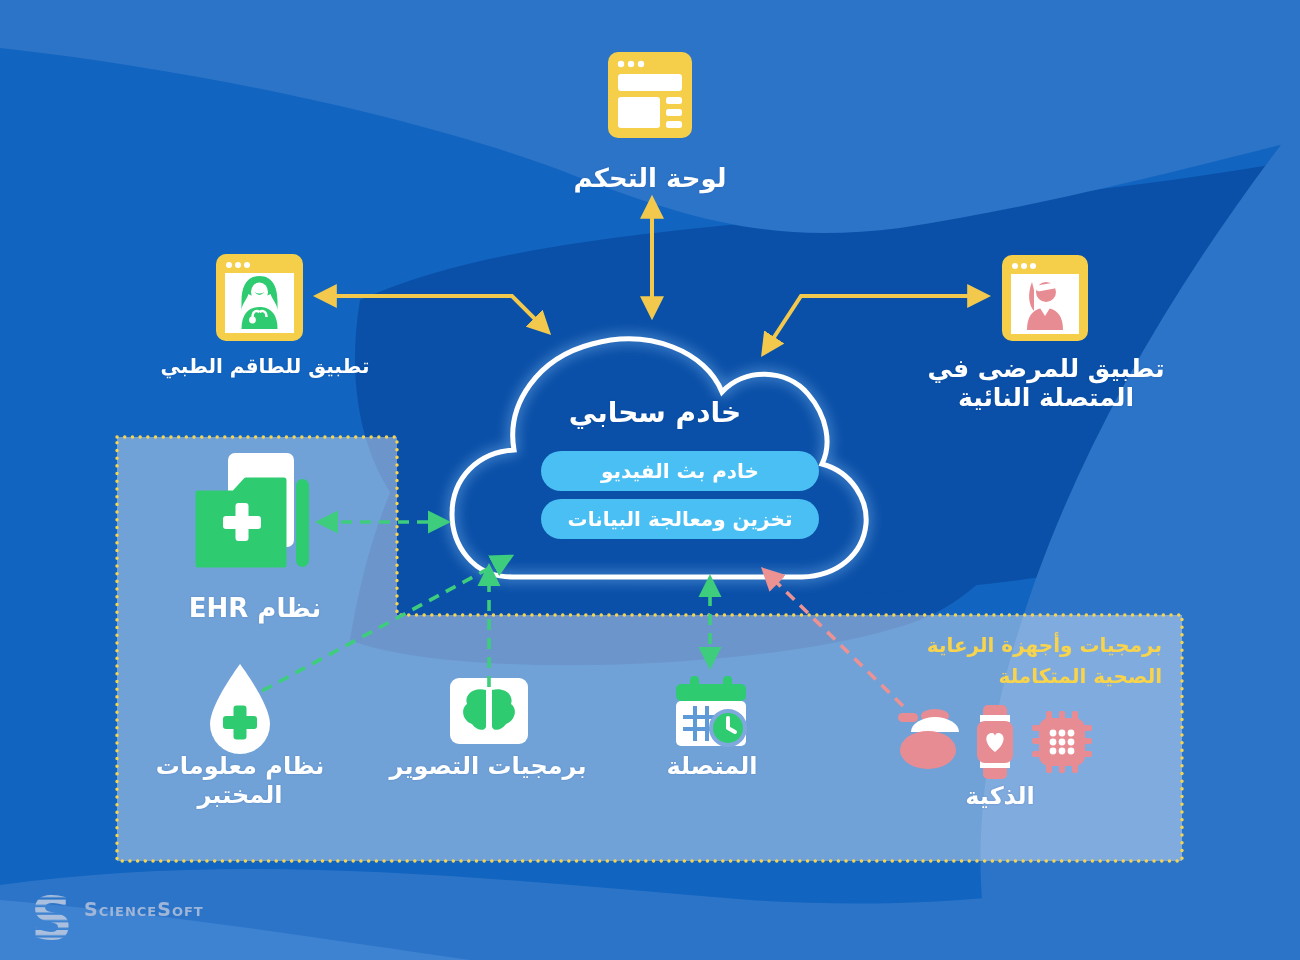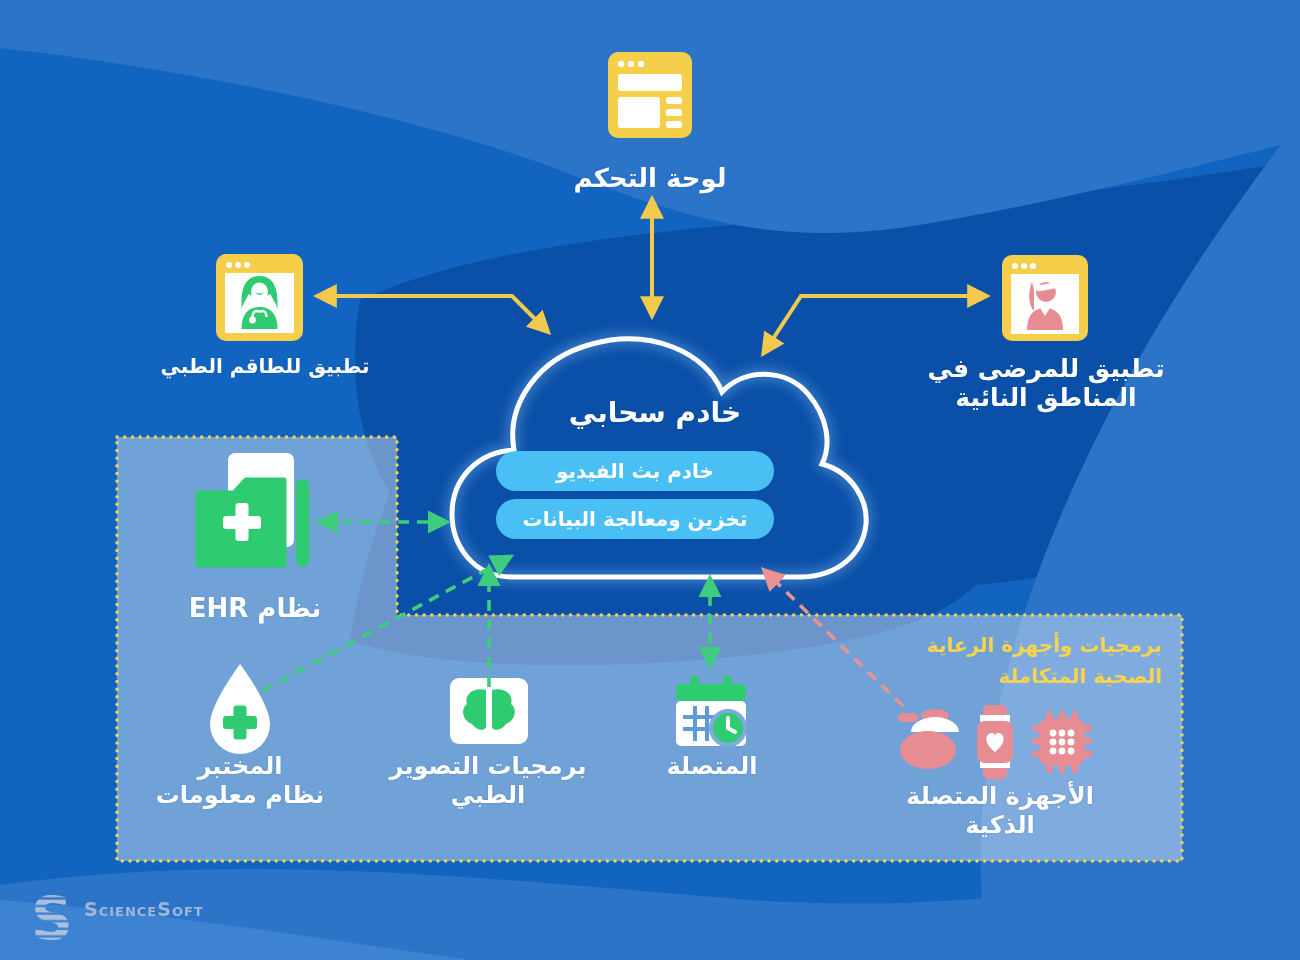--- a/index.html
+++ b/index.html
@@ -4,21 +4,21 @@
 <style>
   html,body{margin:0;padding:0;background:#0a3f8c;}
   #stage{position:relative;width:1300px;height:960px;overflow:hidden;
          font-family:"DejaVu Sans",sans-serif;}
   #bg,#arrows{position:absolute;left:0;top:0;width:1300px;height:960px;}
   .abs{position:absolute;}
   .label{position:absolute;color:#ffffff;font-weight:bold;text-align:center;
          direction:rtl;line-height:29px;font-size:24px;
          text-shadow:0 0 2px rgba(10,60,130,.25);}
   .cloud-title{font-size:28px;}
-  .pill{position:absolute;left:496px;width:278px;height:40px;border-radius:21px;
+  .pill{position:absolute;left:541px;width:278px;height:40px;border-radius:21px;
         background:#49BFF3;color:#ffffff;font-weight:bold;font-size:20px;
         display:flex;align-items:center;justify-content:center;direction:rtl;}
   .panel-heading{position:absolute;right:138px;width:420px;text-align:right;
         color:#F8D44D;font-weight:bold;font-size:20px;line-height:31px;direction:rtl;}
   .logo-text{position:absolute;left:84px;top:898px;color:#9FB6D8;font-weight:bold;
         font-size:19px;font-variant:small-caps;letter-spacing:1px;}
   svg{display:block;}
 </style>
 </head>
 <body>
@@ -94,21 +94,21 @@
         <path d="M-18,26 C-18,9 -9,4 0,4 C9,4 18,9 18,26 Z" fill="#E88C94"></path>
         <path d="M-13,-22 C-18,-10 -16,2 -11,7 L-11,-14 Z" fill="#E88C94"></path>
         <circle cx="1" cy="-12" r="10" fill="#E88C94"></circle>
         <rect x="-9" y="-20" width="21" height="6" rx="3" fill="#fff" transform="rotate(-10 1 -17)"></rect>
         <path d="M-5,4 L0,12 L5,4 Z" fill="#fff"></path>
       </g>
     </svg>
   </div>
   <div class="label" style="left:880px;top:354px;width:332px;font-size:25px;">
     <div>تطبيق للمرضى في</div>
-    <div>المناطق النائية</div>
+    <div>المتصلة النائية</div>
   </div>
 
   <div class="label cloud-title" style="left:520px;top:398px;width:270px;">خادم سحابي</div>
   <div class="pill" style="top:451px;">خادم بث الفيديو</div>
   <div class="pill" style="top:499px;">تخزين ومعالجة البيانات</div>
 
   <div class="panel-heading" style="top:630px;">
     <div>برمجيات وأجهزة الرعاية</div>
     <div>الصحية المتكاملة</div>
   </div>
@@ -125,34 +125,33 @@
   <div class="label" style="left:120px;top:594px;width:270px;font-size:26px;">نظام EHR</div>
 
   <div class="abs" style="left:204px;top:662px;">
     <svg width="72" height="96" viewBox="0 0 72 96">
       <path d="M36,2 C36,2 6,42 6,62 A30,30 0 0 0 66,62 C66,42 36,2 36,2 Z" fill="#fff"></path>
       <rect x="19" y="54" width="34" height="13" rx="3" fill="#2FCB70"></rect>
       <rect x="29.5" y="43.5" width="13" height="34" rx="3" fill="#2FCB70"></rect>
     </svg>
   </div>
   <div class="label" style="left:110px;top:752px;width:260px;">
+    <div>نظام معلومات</div>
     <div>المختبر</div>
-    <div>نظام معلومات</div>
   </div>
 
   <div class="abs" style="left:450px;top:678px;">
     <svg width="78" height="66" viewBox="0 0 78 66">
       <rect width="78" height="66" rx="9" fill="#fff"></rect>
       <path d="M36,12 C23,9 14,17 17,26 C10,31 13,43 22,46 C26,52 34,54 36,49 Z" fill="#2FCB70"></path>
       <path d="M42,12 C55,9 64,17 61,26 C68,31 65,43 56,46 C52,52 44,54 42,49 Z" fill="#2FCB70"></path>
     </svg>
   </div>
   <div class="label" style="left:358px;top:752px;width:260px;">
     <div>برمجيات التصوير</div>
-    <div>الطبي</div>
   </div>
 
   <div class="abs" style="left:672px;top:676px;">
     <svg width="80" height="76" viewBox="0 0 80 76">
       <rect x="18" y="0" width="9" height="15" rx="4" fill="#2FCB70"></rect>
       <rect x="51" y="0" width="9" height="15" rx="4" fill="#2FCB70"></rect>
       <rect x="4" y="8" width="70" height="17" rx="5" fill="#2FCB70"></rect>
       <rect x="4" y="25" width="70" height="45" rx="5" fill="#fff"></rect>
       <path d="M11,41 H47 M11,53 H47 M23,30 V65 M35,30 V65" stroke="#5E99D8" stroke-width="4"></path>
       <circle cx="56" cy="52" r="17" fill="#2FCB70" stroke="#7FA9DE" stroke-width="4"></circle>
@@ -199,21 +198,20 @@
         <circle cx="21" cy="31" r="3.4" fill="#fff"></circle>
           <circle cx="30" cy="31" r="3.4" fill="#fff"></circle>
           <circle cx="39" cy="31" r="3.4" fill="#fff"></circle>
         <circle cx="21" cy="40" r="3.4" fill="#fff"></circle>
           <circle cx="30" cy="40" r="3.4" fill="#fff"></circle>
           <circle cx="39" cy="40" r="3.4" fill="#fff"></circle>
       </g>
     </svg>
   </div>
   <div class="label" style="left:870px;top:782px;width:260px;">
-    <div>الأجهزة المتصلة</div>
     <div>الذكية</div>
   </div>
 
   <svg id="arrows" viewBox="0 0 1300 960">
     <defs>
       <marker id="mY" viewBox="0 0 10 10" refX="7" refY="5" markerWidth="6" markerHeight="6" orient="auto-start-reverse">
         <path d="M0,0 L10,5 L0,10 Z" fill="#F2C94C"></path>
       </marker>
       <marker id="mG" viewBox="0 0 10 10" refX="7" refY="5" markerWidth="6.5" markerHeight="6.5" orient="auto-start-reverse">
         <path d="M0,0 L10,5 L0,10 Z" fill="#3ECD7C"></path>

